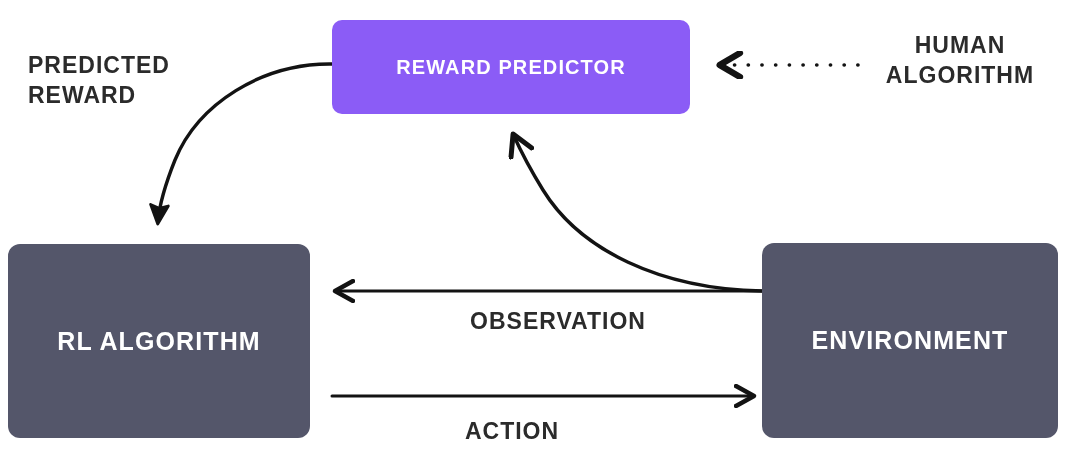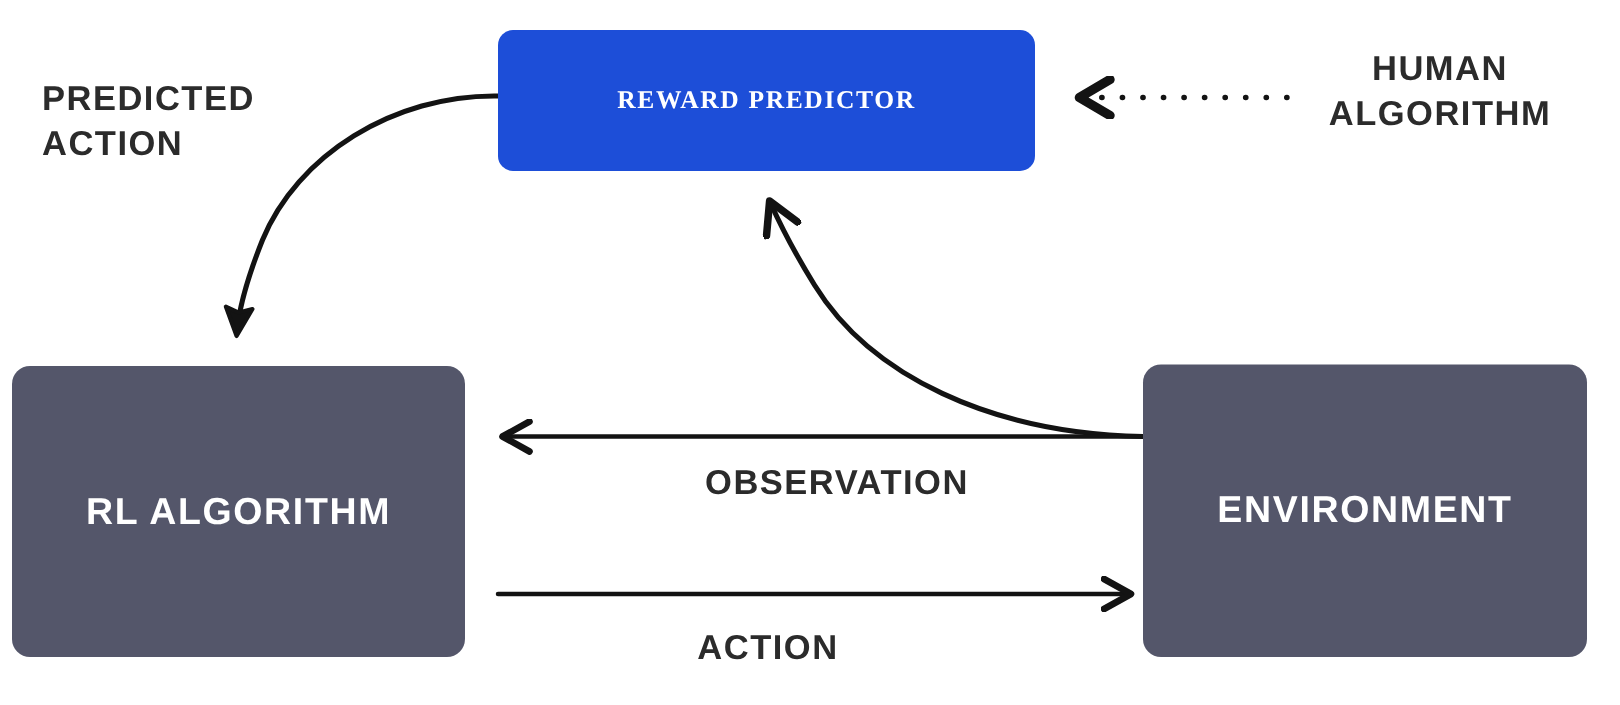--- a/index.html
+++ b/index.html
@@ -34,24 +34,23 @@
     text-align: center;
     color: #ffffff;
     font-weight: bold;
     letter-spacing: 1.1px;
   }
   .node-reward-predictor {
     left: 332px;
     top: 20px;
     width: 358px;
     height: 94px;
-    background: #1d4ed8;
+    background: #8b5cf6;
     border-radius: 10px;
-    font-size: 17px;
-    font-family: Liberation Serif, serif;
+    font-size: 20px;
   }
   .node-rl-algorithm {
     left: 8px;
     top: 244px;
     width: 302px;
     height: 194px;
     background: #54566a;
     border-radius: 12px;
     font-size: 25px;
   }
@@ -132,21 +131,21 @@
 
   <div class="node node-rl-algorithm">
     <span>RL ALGORITHM</span>
   </div>
 
   <div class="node node-environment">
     <span>ENVIRONMENT</span>
   </div>
 
   <div class="edge-label label-predicted-reward">PREDICTED
-ACTION</div>
+REWARD</div>
 
   <div class="edge-label label-human-feedback">HUMAN
 ALGORITHM</div>
 
   <div class="edge-label label-observation">OBSERVATION</div>
 
   <div class="edge-label label-action">ACTION</div>
 
 </div>
 

